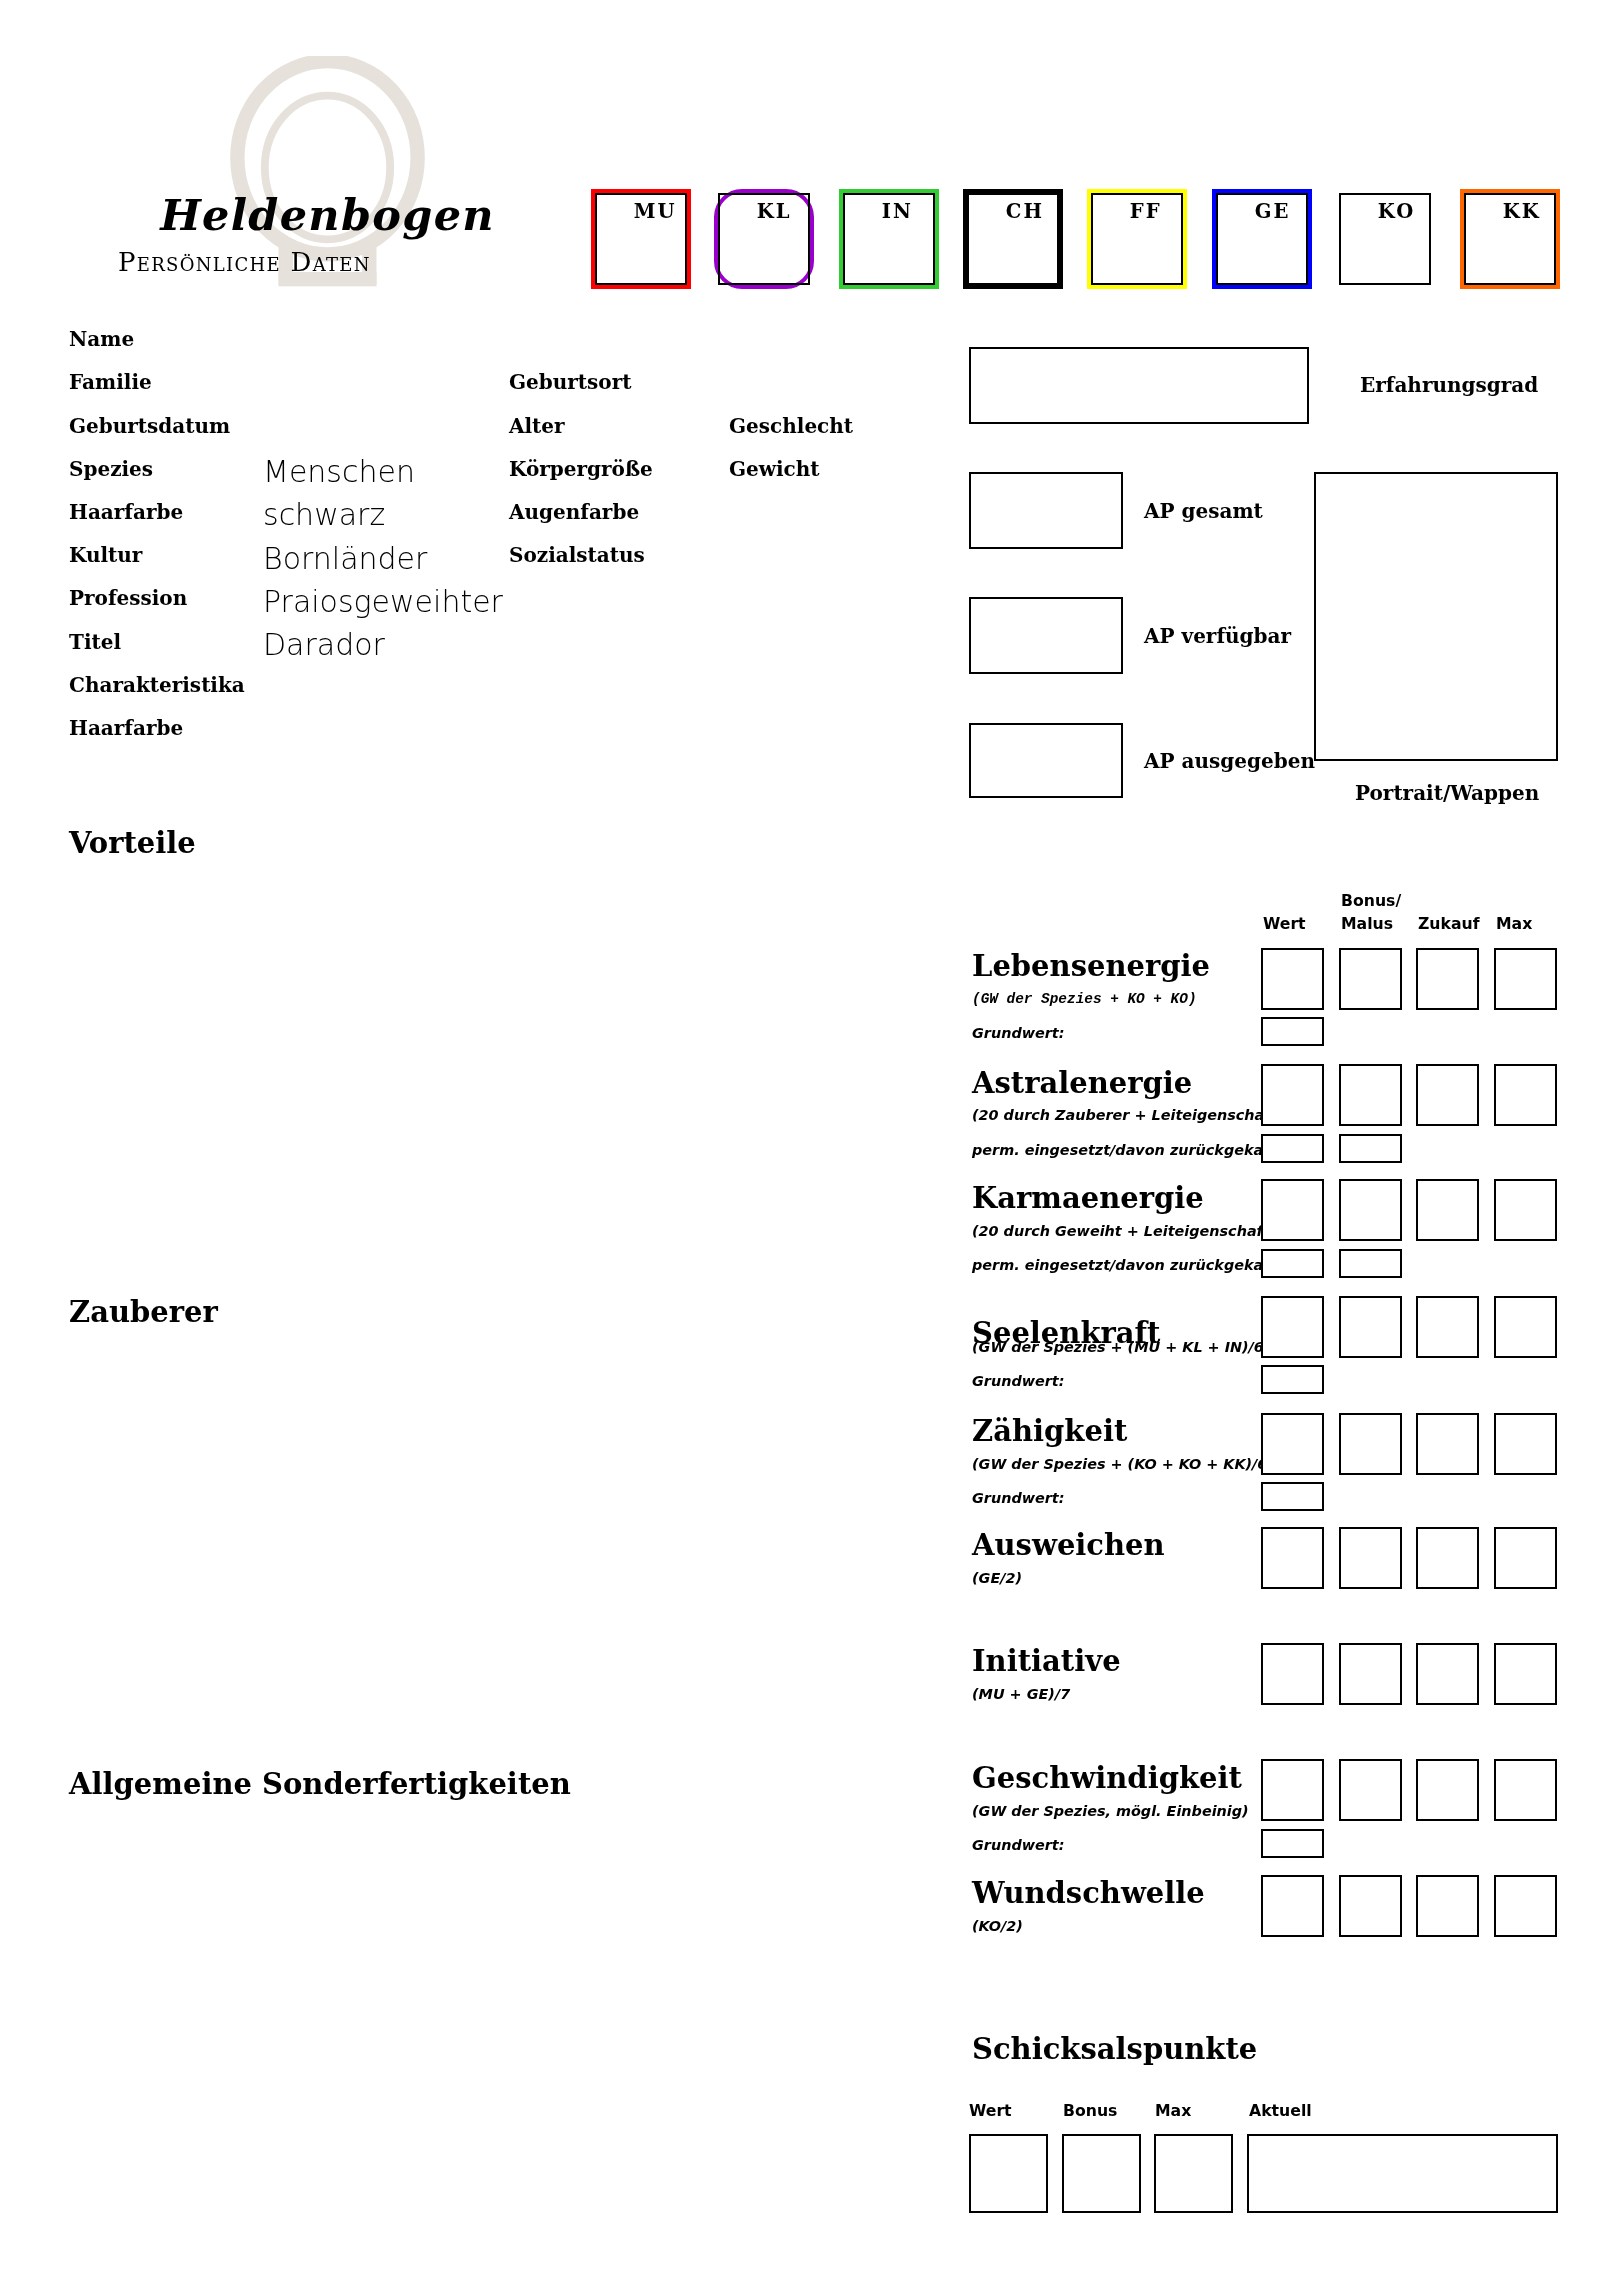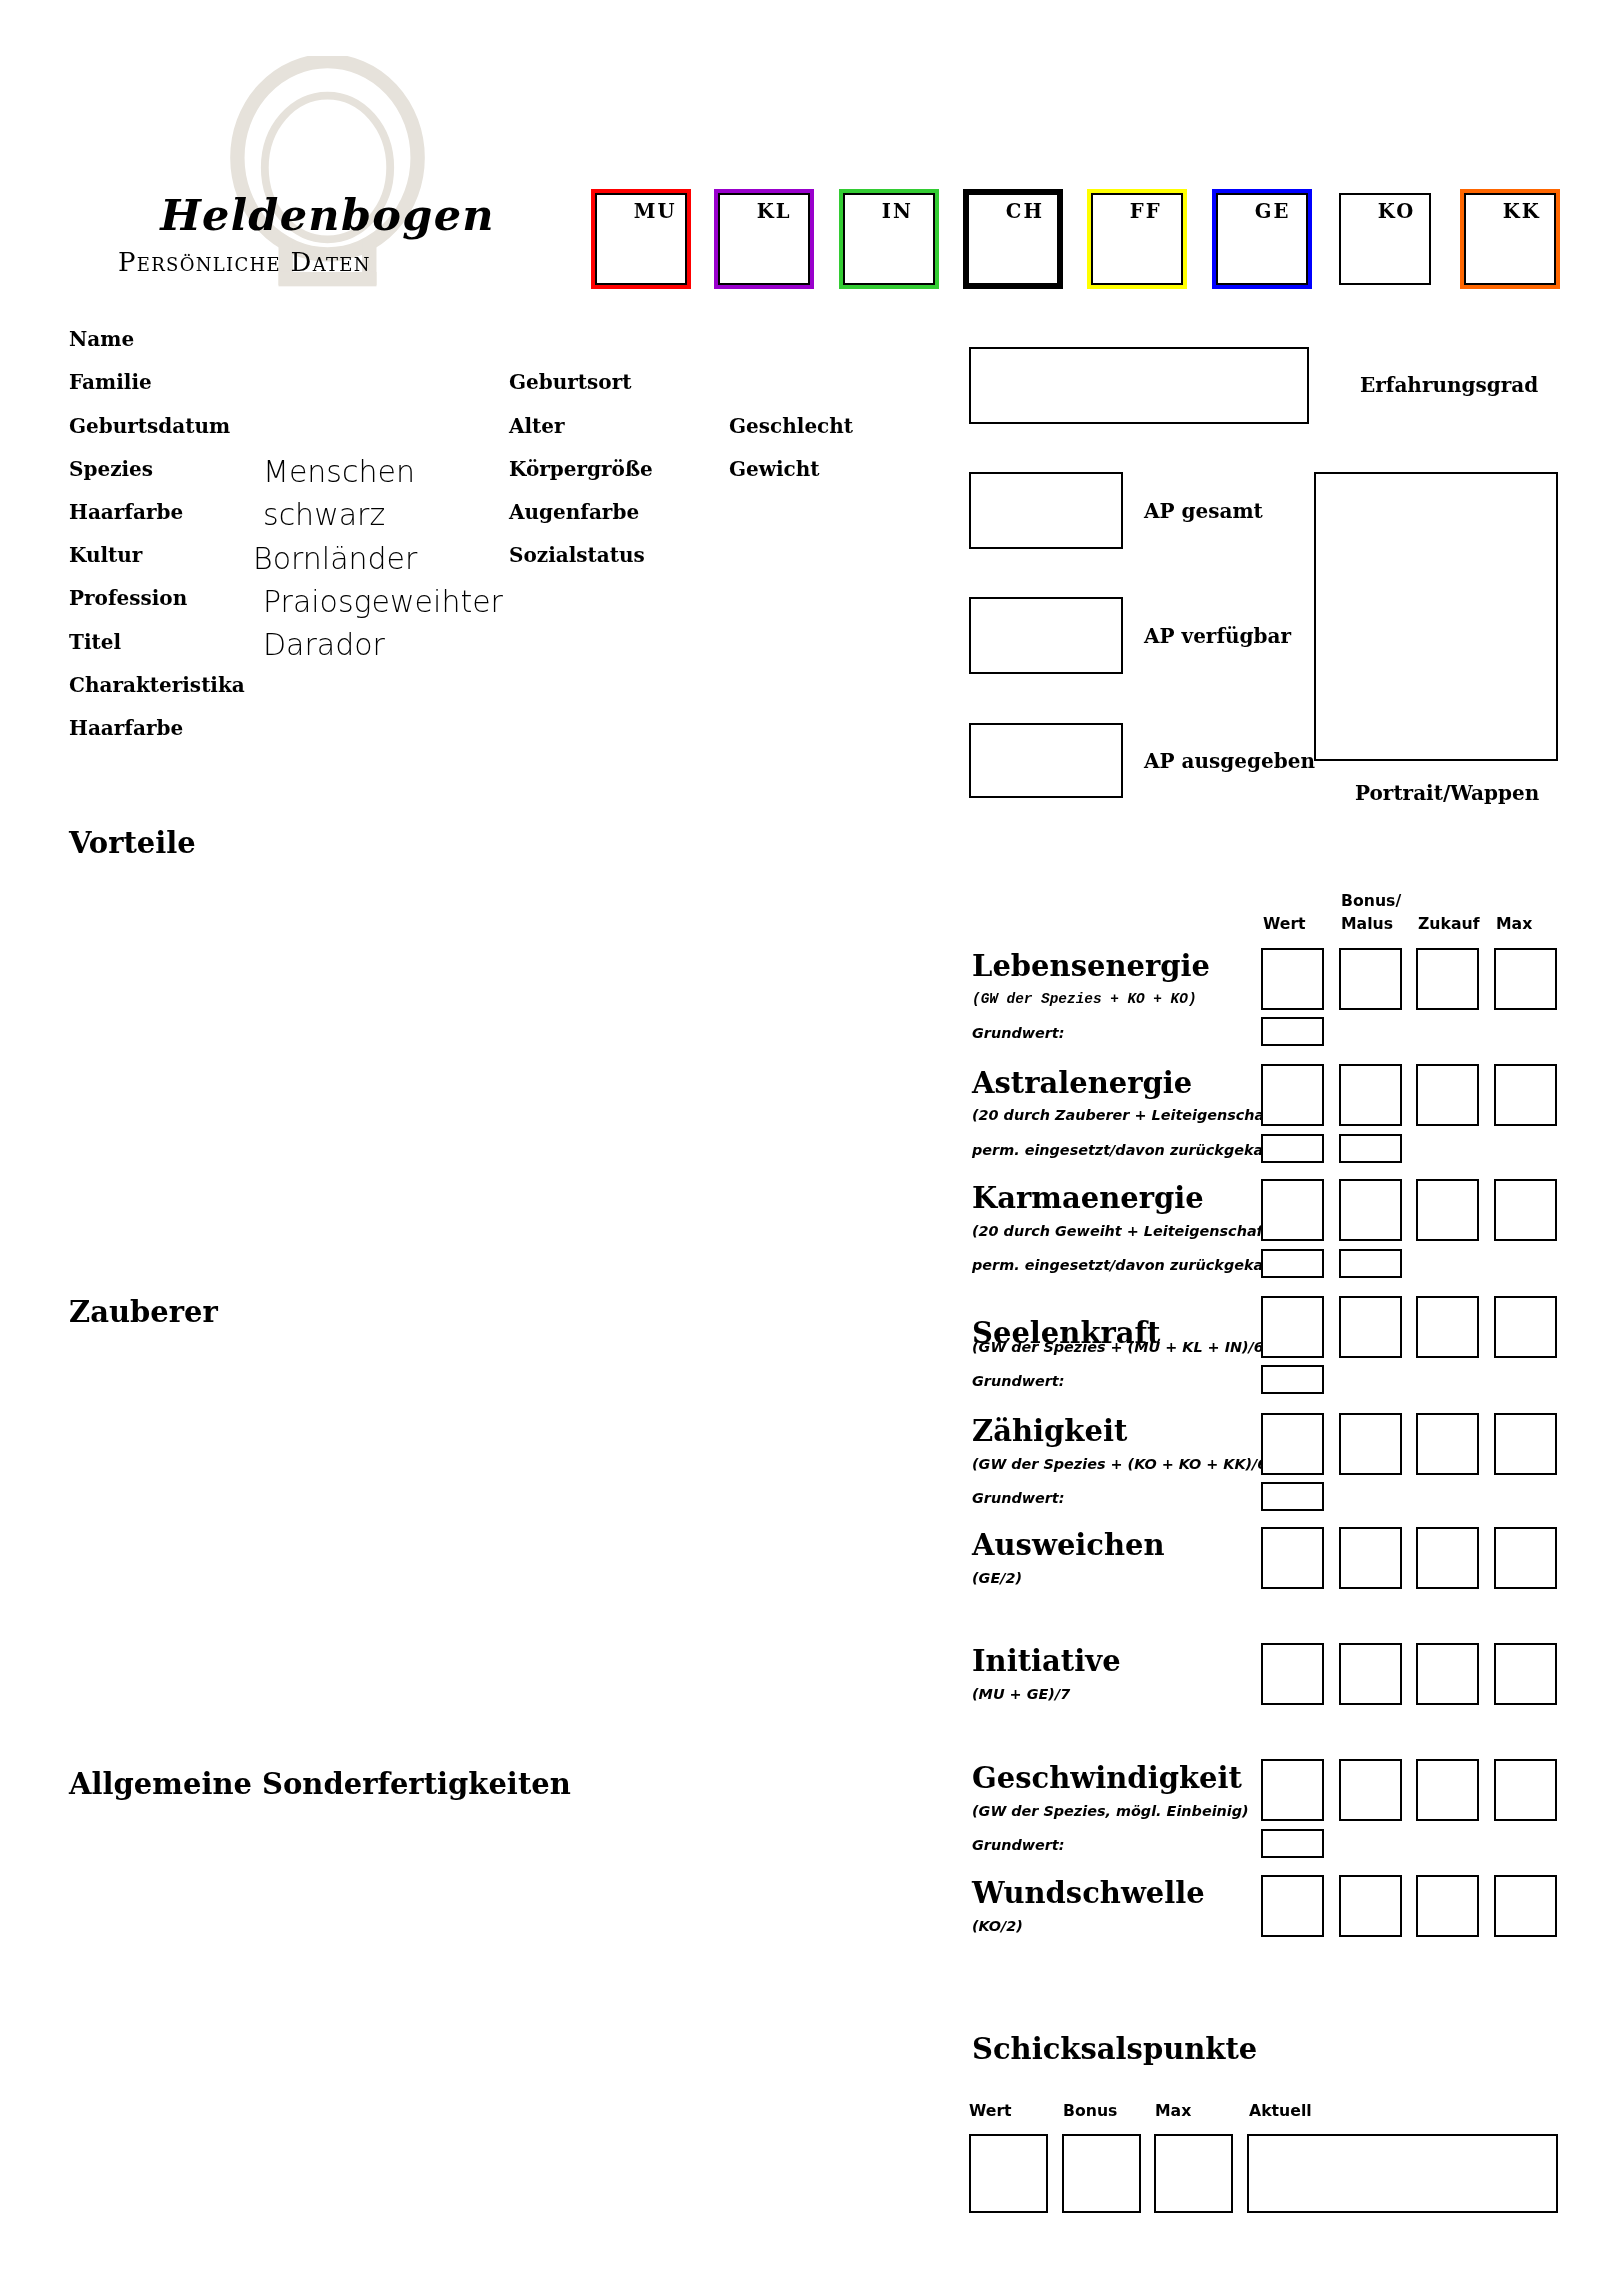--- a/index.html
+++ b/index.html
@@ -49,21 +49,21 @@
 </svg>
 
 <div id="title" class="abs">Heldenbogen</div>
 <div id="subtitle" class="abs">Persönliche Daten</div>
 
 <div>
   <div class="attr" style="left: 591px; border-color: rgb(255, 0, 0);">
       <div class="attr-inner"></div>
       <span class="attr-label serif-b">MU</span>
     </div>
-  <div class="attr" style="left: 714px; border-color: rgb(153, 0, 204);">
+  <div class="attr" style="left: 714px; border-color: rgb(153, 0, 204); border-radius: 28px;">
       <div class="attr-inner"></div>
       <span class="attr-label serif-b">KL</span>
     </div>
   <div class="attr" style="left: 839px; border-color: rgb(51, 204, 51);">
       <div class="attr-inner"></div>
       <span class="attr-label serif-b">IN</span>
     </div>
   <div class="attr" style="left: 963px; border-color: rgb(0, 0, 0);">
       <div class="attr-inner"></div>
       <span class="attr-label serif-b">CH</span>
@@ -94,21 +94,21 @@
   <span class="pl" style="left:509px;top:414px">Alter</span>
   <span class="pl" style="left:729px;top:414px">Geschlecht</span>
   <span class="pl" style="left:69px;top:457px">Spezies</span>
   <span class="pv" style="left:263px;top:454px">Menschen</span>
   <span class="pl" style="left:509px;top:457px">Körpergröße</span>
   <span class="pl" style="left:729px;top:457px">Gewicht</span>
   <span class="pl" style="left:69px;top:500px">Haarfarbe</span>
   <span class="pv" style="left:263px;top:497px">schwarz</span>
   <span class="pl" style="left:509px;top:500px">Augenfarbe</span>
   <span class="pl" style="left:69px;top:543px">Kultur</span>
-  <span class="pv" style="left:253px;top:541px">Bornländer</span>
+  <span class="pv" style="left:263px;top:541px">Bornländer</span>
   <span class="pl" style="left:509px;top:543px">Sozialstatus</span>
   <span class="pl" style="left:69px;top:586px">Profession</span>
   <span class="pv" style="left:263px;top:584px">Praiosgeweihter</span>
   <span class="pl" style="left:69px;top:630px">Titel</span>
   <span class="pv" style="left:263px;top:627px">Darador</span>
   <span class="pl" style="left:69px;top:673px">Charakteristika</span>
   <span class="pl" style="left:69px;top:716px">Haarfarbe</span>
 </div>
 
 <div>

